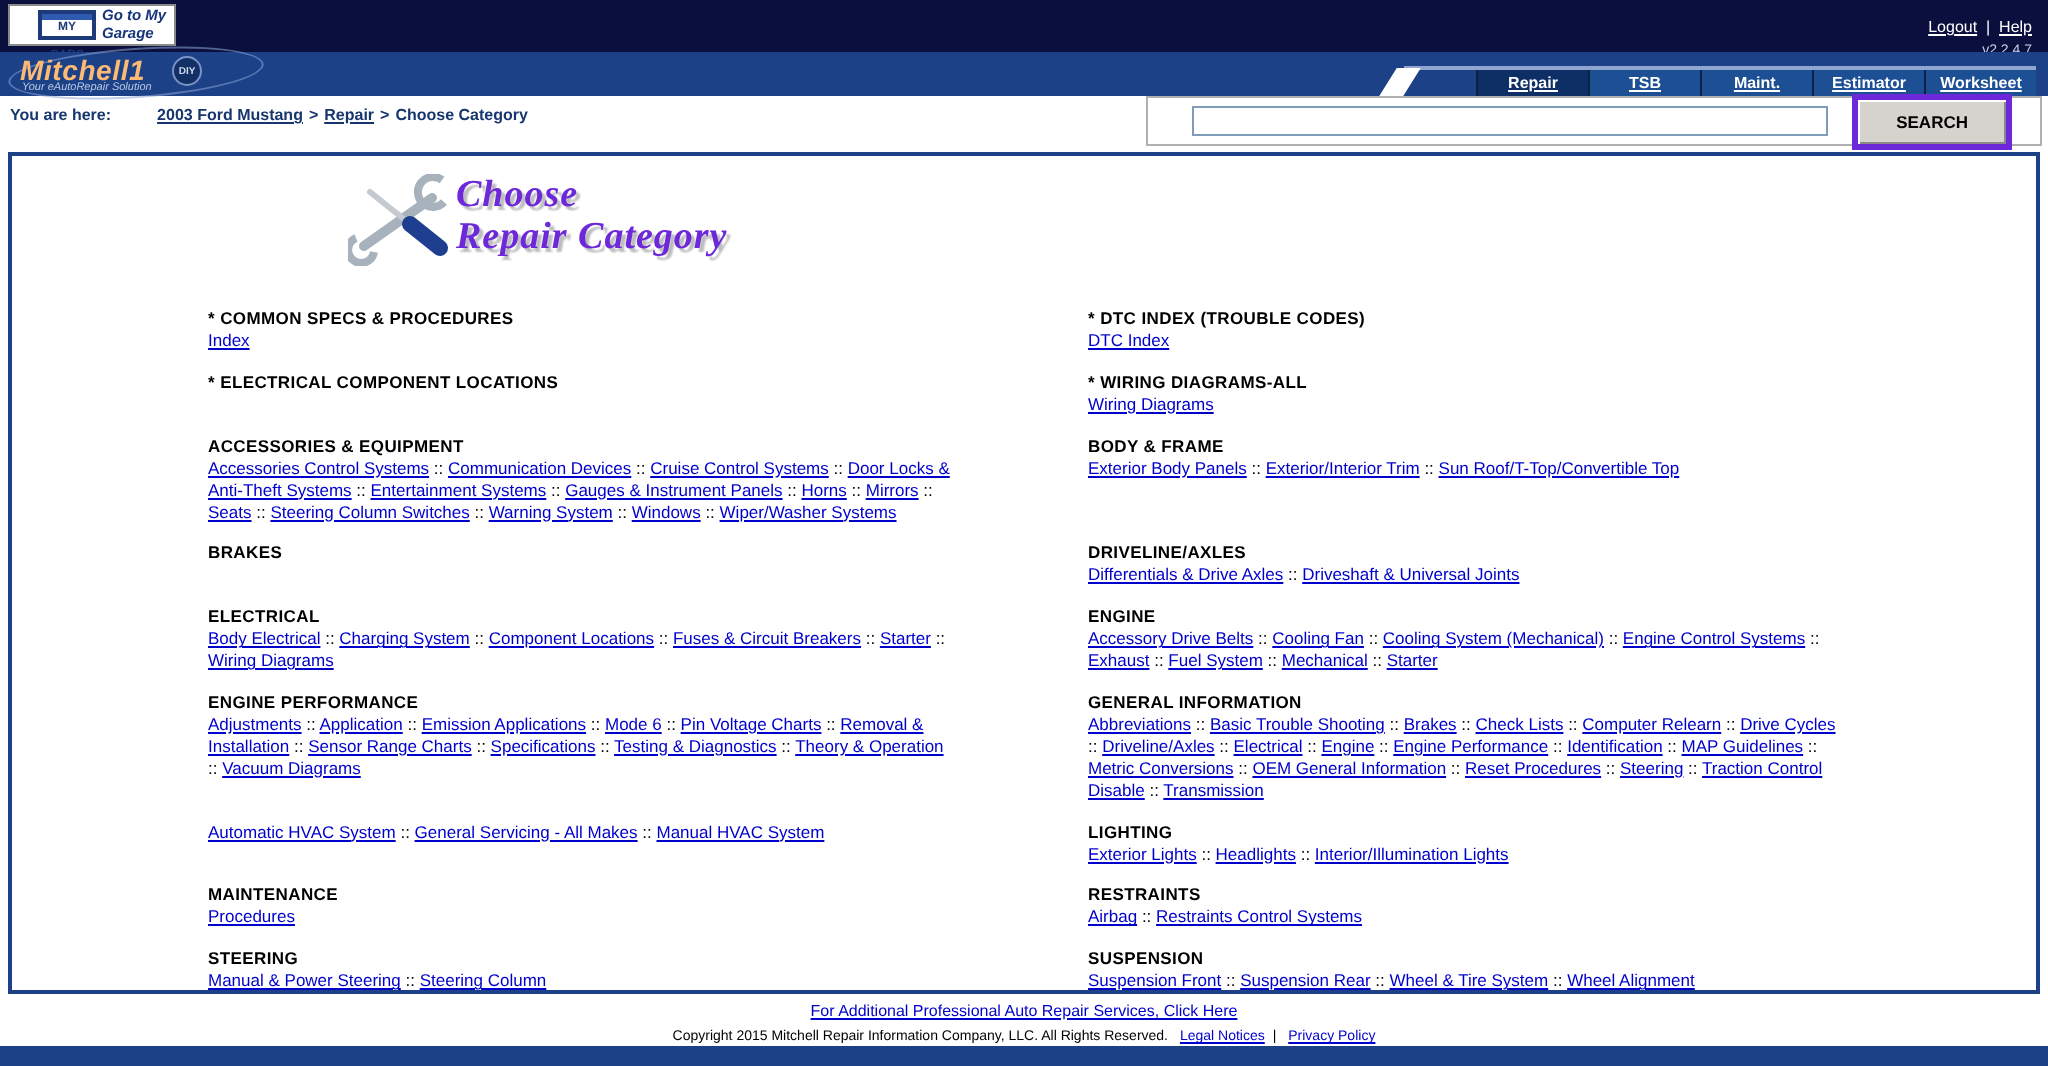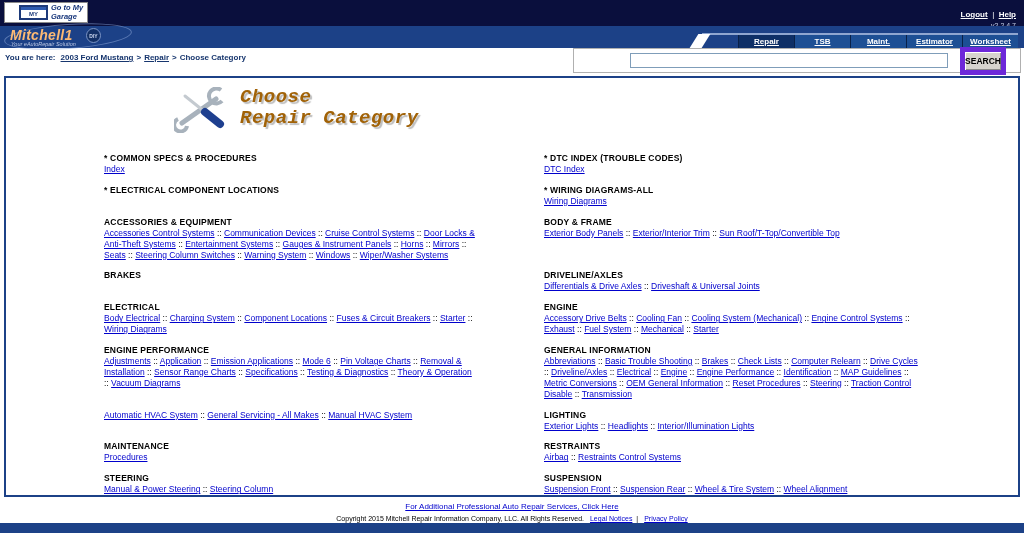--- a/index.html
+++ b/index.html
@@ -9,21 +9,21 @@
 
   
   .topstrip { position:absolute; top:0; left:0; width:1024px; height:26px; background:#0a0f3d; }
   .mycars-btn { position:absolute; left:4px; top:2px; height:21px; background:#fff;
                 border:1px solid #8a8a8a; display:flex; align-items:center; gap:3px; padding:1px 4px 1px 14px; cursor:pointer; }
   .plate { width:29px; height:15px; border:2px solid #1d3a7a; background:#fff; position:relative;
            font-size:6px; font-weight:bold; color:#1d3a7a; text-align:center; line-height:14px; }
   .plate::before { content:""; position:absolute; top:0; left:0; right:0; height:3px; background:#2e5bb0; }
   .garage-label { font-style:italic; font-weight:bold; color:#16357a; font-size:7.5px; line-height:1.1; }
   .top-right { position:absolute; right:8px; top:3px; text-align:right; }
-  .top-right a { color:#fff; font-size:8px; font-weight:bold; text-decoration:underline; }
+  .top-right a { color:#fff; font-size:8px; font-weight:normal; text-decoration:underline; }
   .top-right .pipe { color:#fff; font-size:8px; }
   .version { color:#c9d2ea; font-size:7px; margin-top:1px; }
 
   
   .headerbar { position:absolute; top:26px; left:0; width:1024px; height:22px; background:#1c4187; }
   .logo-wrap { position:absolute; left:8px; top:0px; width:150px; height:22px; }
   .logo-ellipse { position:absolute; left:-4px; top:-2px; width:128px; height:25px;
                   border:1px solid rgba(140,165,215,.55); border-radius:50%; transform:rotate(-4deg); }
   .logo-text { position:absolute; left:2px; top:1px; color:#fdba74; font-size:14px; font-weight:bold;
                font-style:italic; letter-spacing:.3px; }
@@ -35,37 +35,37 @@
   .tab-line { position:absolute; right:6px; bottom:13px; width:316px; height:2px; background:#8fa6d0; }
   .slash { position:absolute; right:318px; bottom:0; width:12px; height:14px; background:#fff; transform:skewX(-32deg); }
   .tabs { position:absolute; right:6px; bottom:0; height:13px; display:flex; }
   .tab { width:56px; height:13px; background:#1d4f94; border-left:1px solid #0a2148;
          color:#fff; font-size:8px; font-weight:bold; text-decoration:underline;
          text-align:center; line-height:13px; cursor:pointer; }
   .tab.active { background:#0e2f66; }
 
   
   .breadcrumb { position:absolute; top:53px; left:5px; font-size:8px; font-weight:bold; color:#17366e; }
-  .breadcrumb .prefix { margin-right:5px; }
+  .breadcrumb .prefix { margin-right:23px; }
   .breadcrumb a { color:#17366e; text-decoration:underline; }
   .bc-sep { margin:0 3px; }
   .search-panel { position:absolute; top:48px; right:3px; width:448px; height:25px; background:#fff;
                   border:1px solid #b0b0b0; display:flex; align-items:center; justify-content:flex-end;
                   gap:12px; padding-right:14px; }
   .search-input { width:318px; height:15px; border:1px solid #7f9db9; font-size:9px; padding:0 2px; }
-  .search-btn { height:28px; padding:0 0; background:#d6d3ce; border:5px solid #6d28d9;
+  .search-btn { height:28px; padding:0 19px; background:#d6d3ce; border:3px solid #6d28d9;
                 box-shadow:inset 1px 1px 0 #fff, inset -1px -1px 0 #8a8a8a;
                 font-family:"Liberation Sans",sans-serif; font-size:8.5px; font-weight:bold; cursor:pointer; }
 
   
   .main-panel { position:absolute; top:76px; left:4px; right:4px; bottom:36px;
                 border:2px solid #1c4187; background:#fff; overflow:hidden; }
   .title-block { display:flex; align-items:flex-start; margin:9px 0 0 168px; }
-  .title-text { margin-left:12px; font-family:Liberation Mono, monospace; font-style:italic; font-weight:bold;
-                color:#a16207; font-size:19px; line-height:21px; letter-spacing:.5px;
+  .title-text { font-family:Liberation Serif, serif; font-style:italic; font-weight:bold;
+                color:#6d28d9; font-size:19px; line-height:21px; letter-spacing:.5px;
                 text-shadow:2px 2px 1px #bdbdbd; }
 
   .cats { margin:16px 0 0 98px; }
   .cat-row { display:flex; margin-bottom:10px; }
   .cat-cell { width:374px; }
   .cat-cell.left { margin-right:66px; }
   .cat-heading { font-size:8.5px; font-weight:bold; color:#000; letter-spacing:.2px; margin-bottom:1px; }
   .cat-links { font-size:8.5px; line-height:1.28; color:#000; }
   .cat-links a { color:#0000cc; text-decoration:underline; }
 

